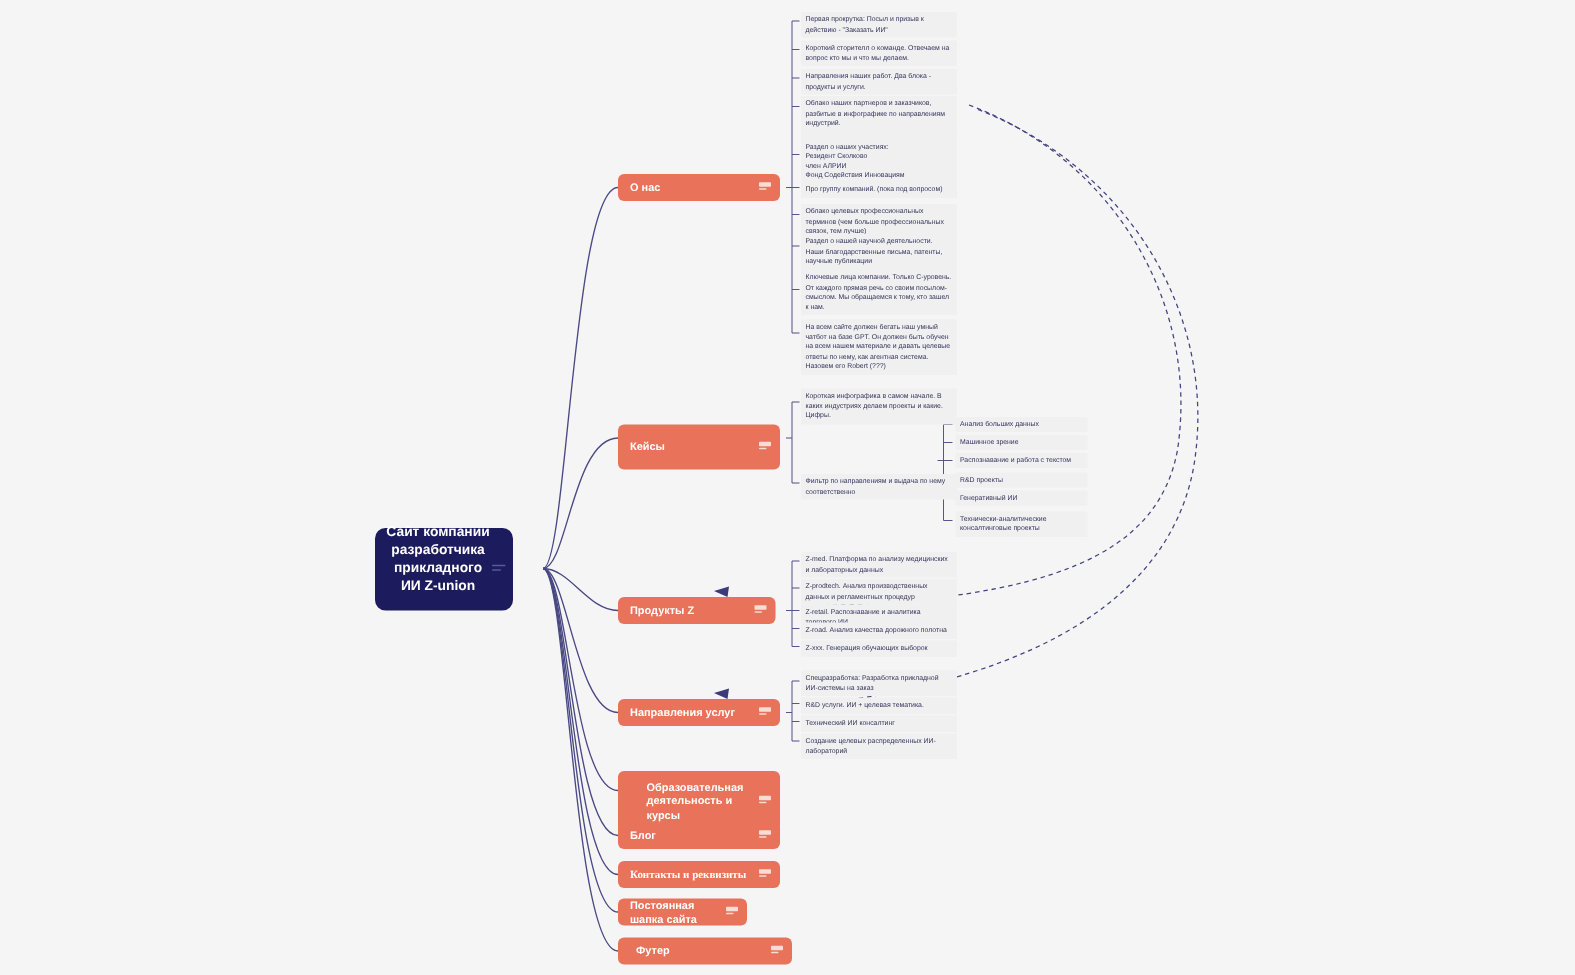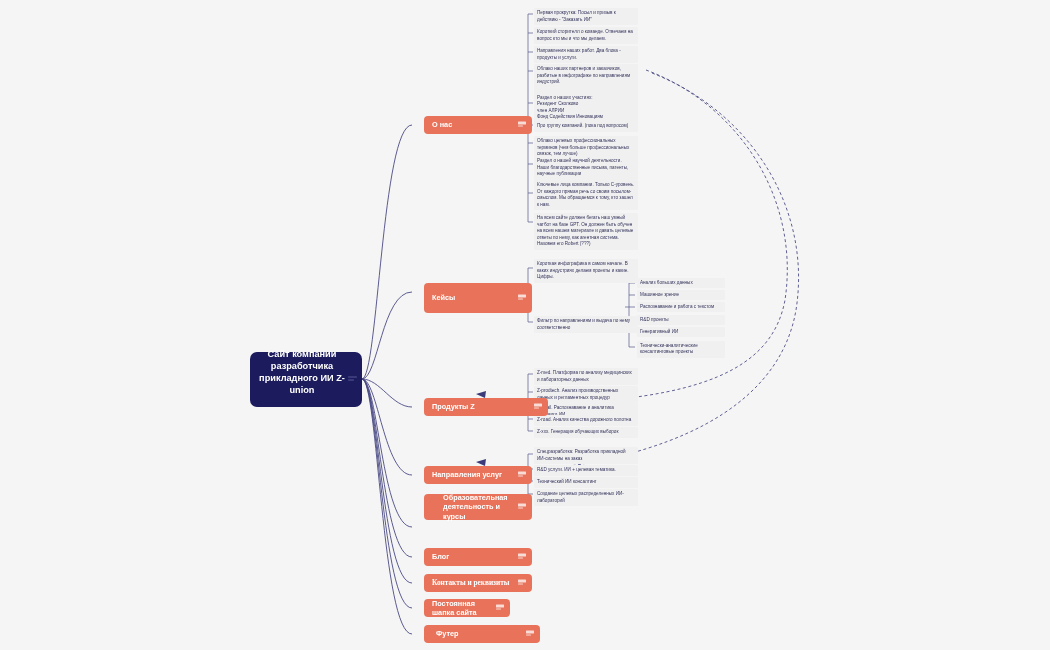--- a/index.html
+++ b/index.html
@@ -18,21 +18,21 @@
   #edges {
     position: absolute; top: 0; left: 0;
     width: 1050px; height: 650px;
     pointer-events: none;
   }
 
   
   .root-node {
     position: absolute;
     left: 250px; top: 352px;
-    width: 112px; height: 55px;
+    width: 92px; height: 55px;
     background: #1b1b5e;
     border-radius: 7px;
     color: #ffffff;
     display: flex;
     align-items: center;
     justify-content: center;
     text-align: center;
     font-size: 9.2px;
     font-weight: bold;
     line-height: 1.32;
@@ -62,21 +62,20 @@
     background: #e8735a;
     border-radius: 4px;
     color: #ffffff;
     font-size: 7.3px;
     font-weight: bold;
     display: flex;
     align-items: center;
     padding: 3px 17px 3px 8px;
     line-height: 1.3;
     z-index: 4;
-    margin-left: 12px;
   }
   .branch .blabel { display: block; }
   .note-icon {
     position: absolute;
     right: 6px; top: 50%;
     transform: translateY(-50%);
     width: 8px; height: 7px;
   }
   .note-icon i {
     display: block;
@@ -245,21 +244,21 @@
     <span>Машинное зрение</span></div>
   <div class="subleaf" style="left:637px; top:302px; width:88px;">
     <span>Распознавание и работа с текстом</span></div>
   <div class="subleaf" style="left:637px; top:315px; width:88px;">
     <span>R&amp;D проекты</span></div>
   <div class="subleaf" style="left:637px; top:327px; width:88px;">
     <span>Генеративный ИИ</span></div>
   <div class="subleaf" style="left:637px; top:341px; width:88px;">
     <span>Технически-аналитические консалтинговые проекты</span></div>
 
-  <div class="branch" style="left:412px; top:398px; width:124px; height:18px;">
+  <div class="branch" style="left:412px; top:398px; width:105px; height:18px;">
     <span class="blabel">Продукты Z</span>
     <span class="note-icon">
         <i></i>
         <i></i>
       </span>
   </div>
 
   <div class="leaf" style="left:534px; top:368px; width:104px;">
     <span>Z-med. Платформа по анализу медицинских и лабораторных данных</span></div>
   <div class="leaf" style="left:534px; top:386px; width:104px;">
@@ -281,21 +280,21 @@
 
   <div class="leaf" style="left:534px; top:447px; width:104px;">
     <span>Спецразработка: Разработка прикладной ИИ-системы на заказ</span></div>
   <div class="leaf" style="left:534px; top:465px; width:104px;">
     <span>R&amp;D услуги. ИИ + целевая тематика.</span></div>
   <div class="leaf" style="left:534px; top:477px; width:104px;">
     <span>Технический ИИ консалтинг</span></div>
   <div class="leaf" style="left:534px; top:489px; width:104px;">
     <span>Создание целевых распределенных ИИ-лабораторий</span></div>
 
-  <div class="branch" style="left:412px; top:494px; width:108px; height:26px;padding-left:19px;">
+  <div class="branch" style="left:412px; top:514px; width:108px; height:40px;padding-left:19px;">
     <span class="blabel">Образовательная деятельность и курсы</span>
     <span class="note-icon">
         <i></i>
         <i></i>
       </span>
   </div>
 
   <div class="branch" style="left:412px; top:548px; width:108px; height:18px;">
     <span class="blabel">Блог</span>
     <span class="note-icon">

